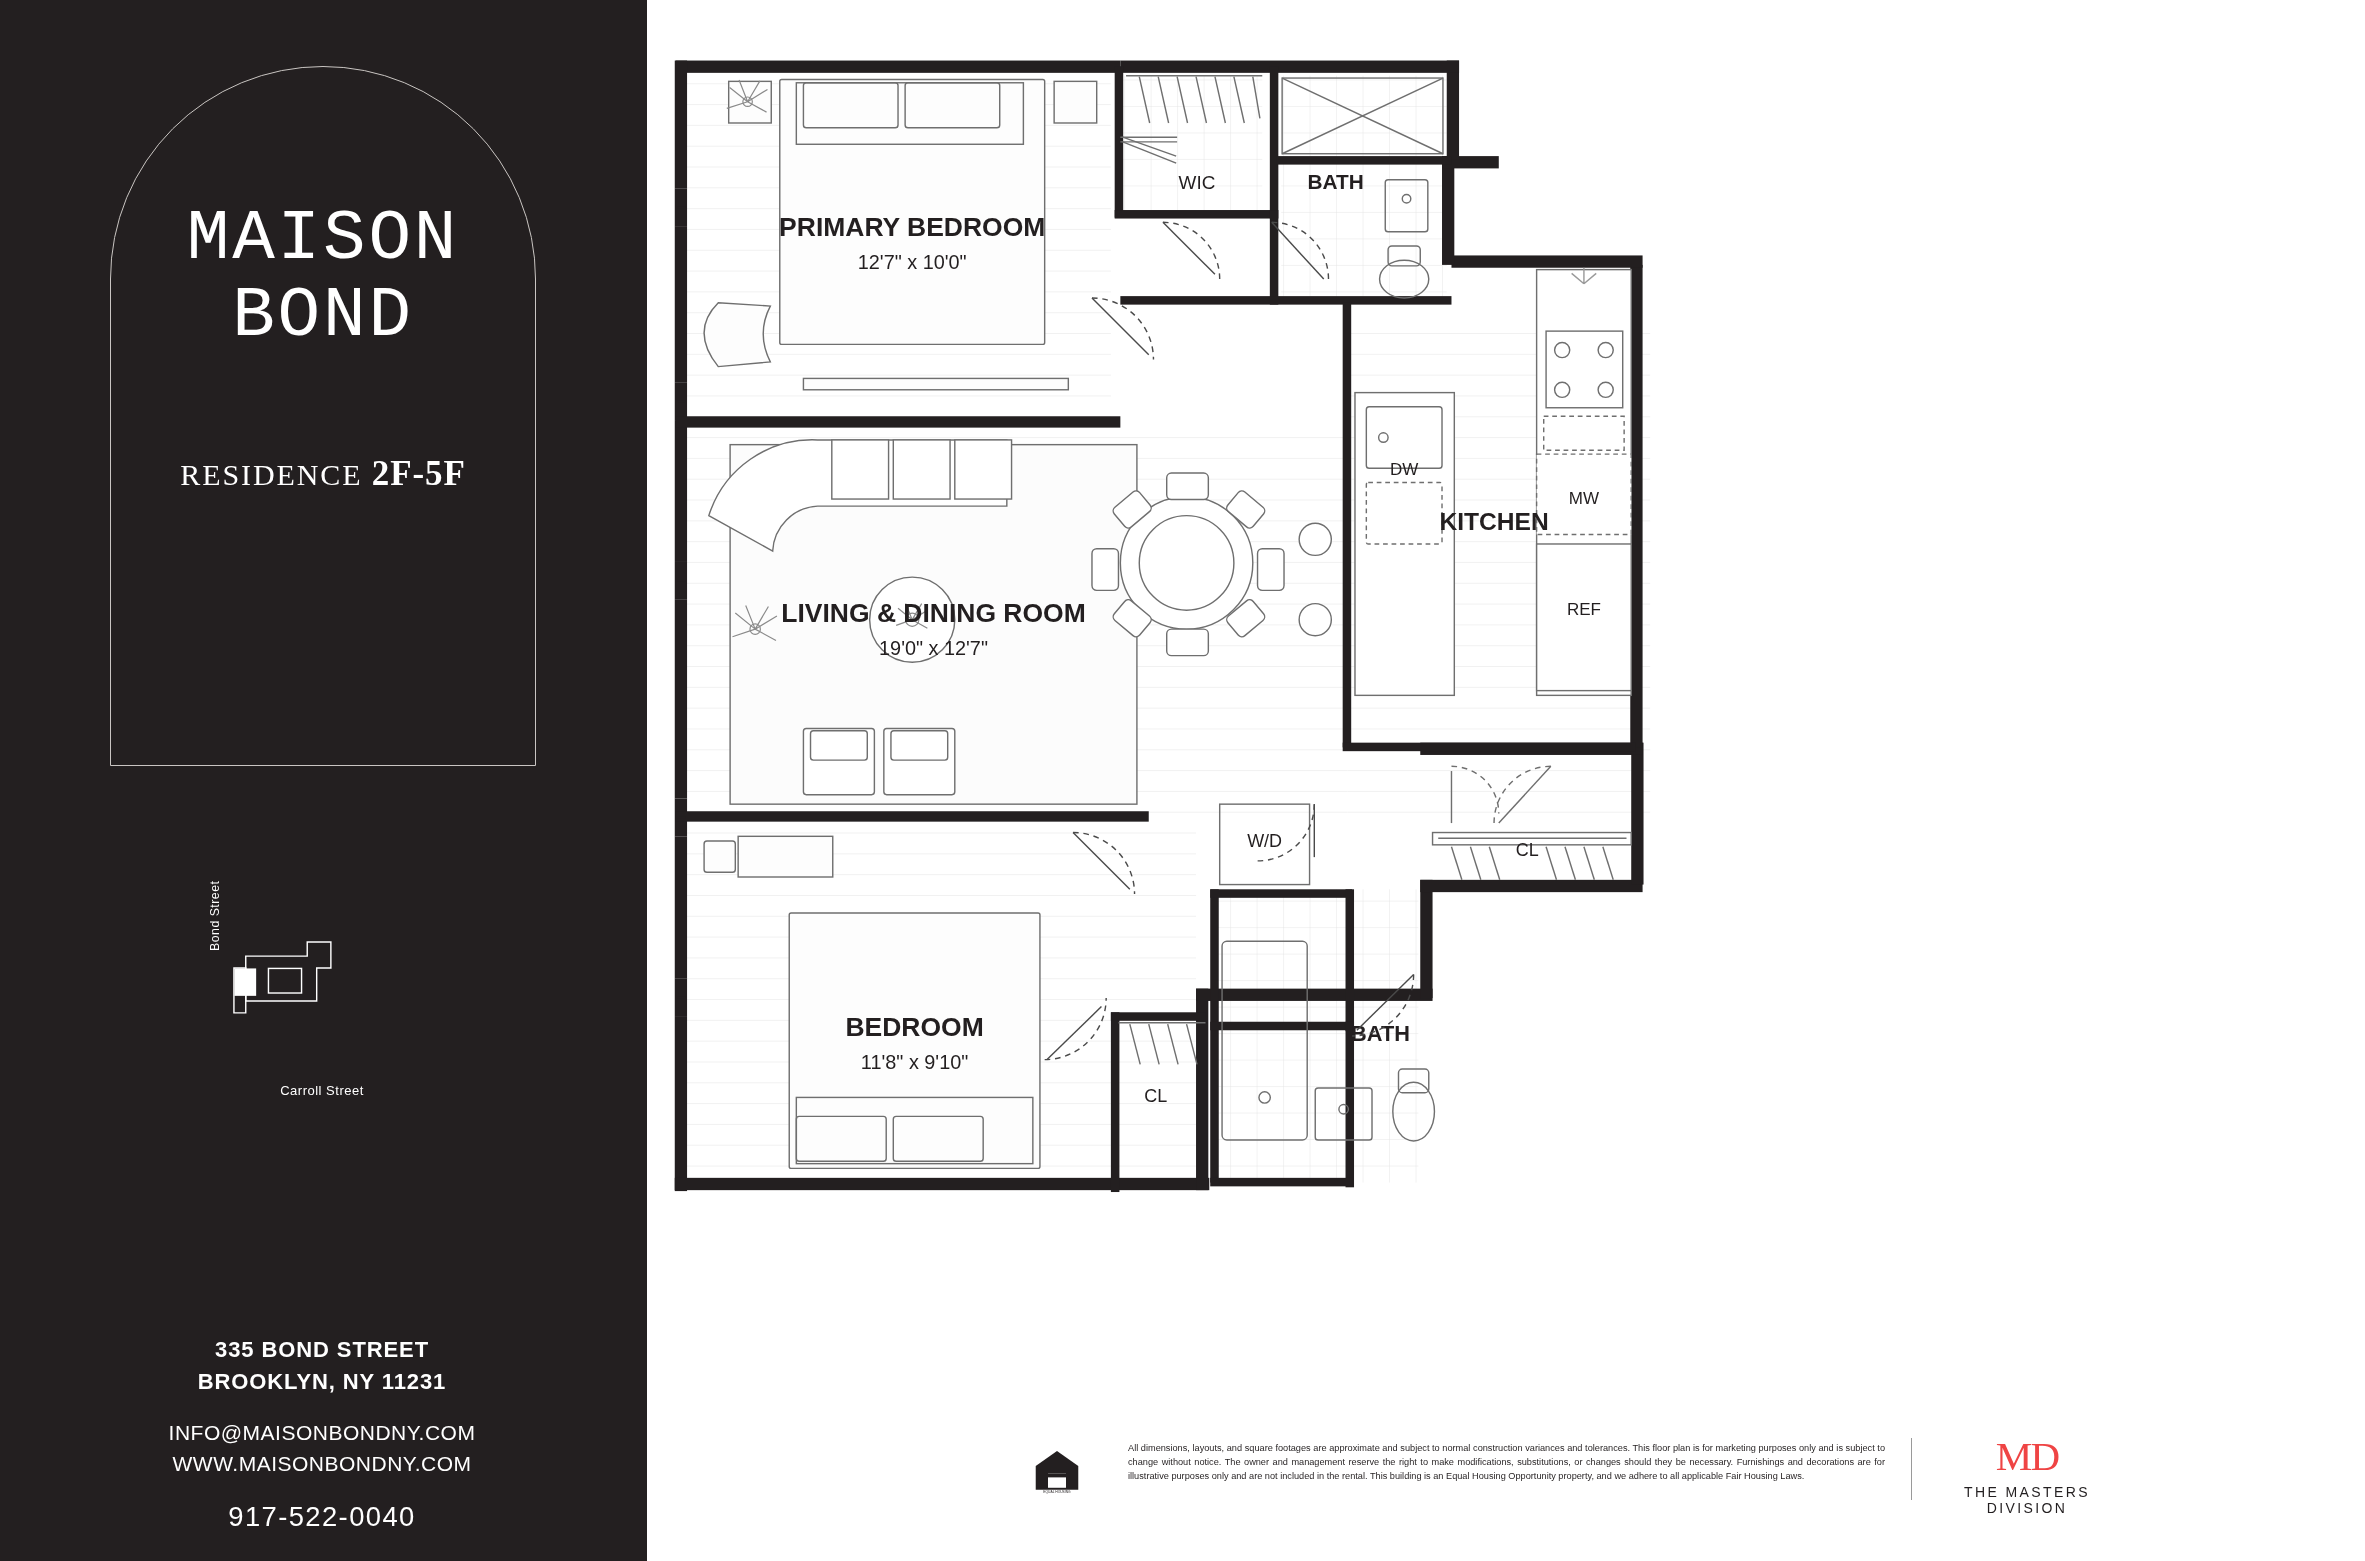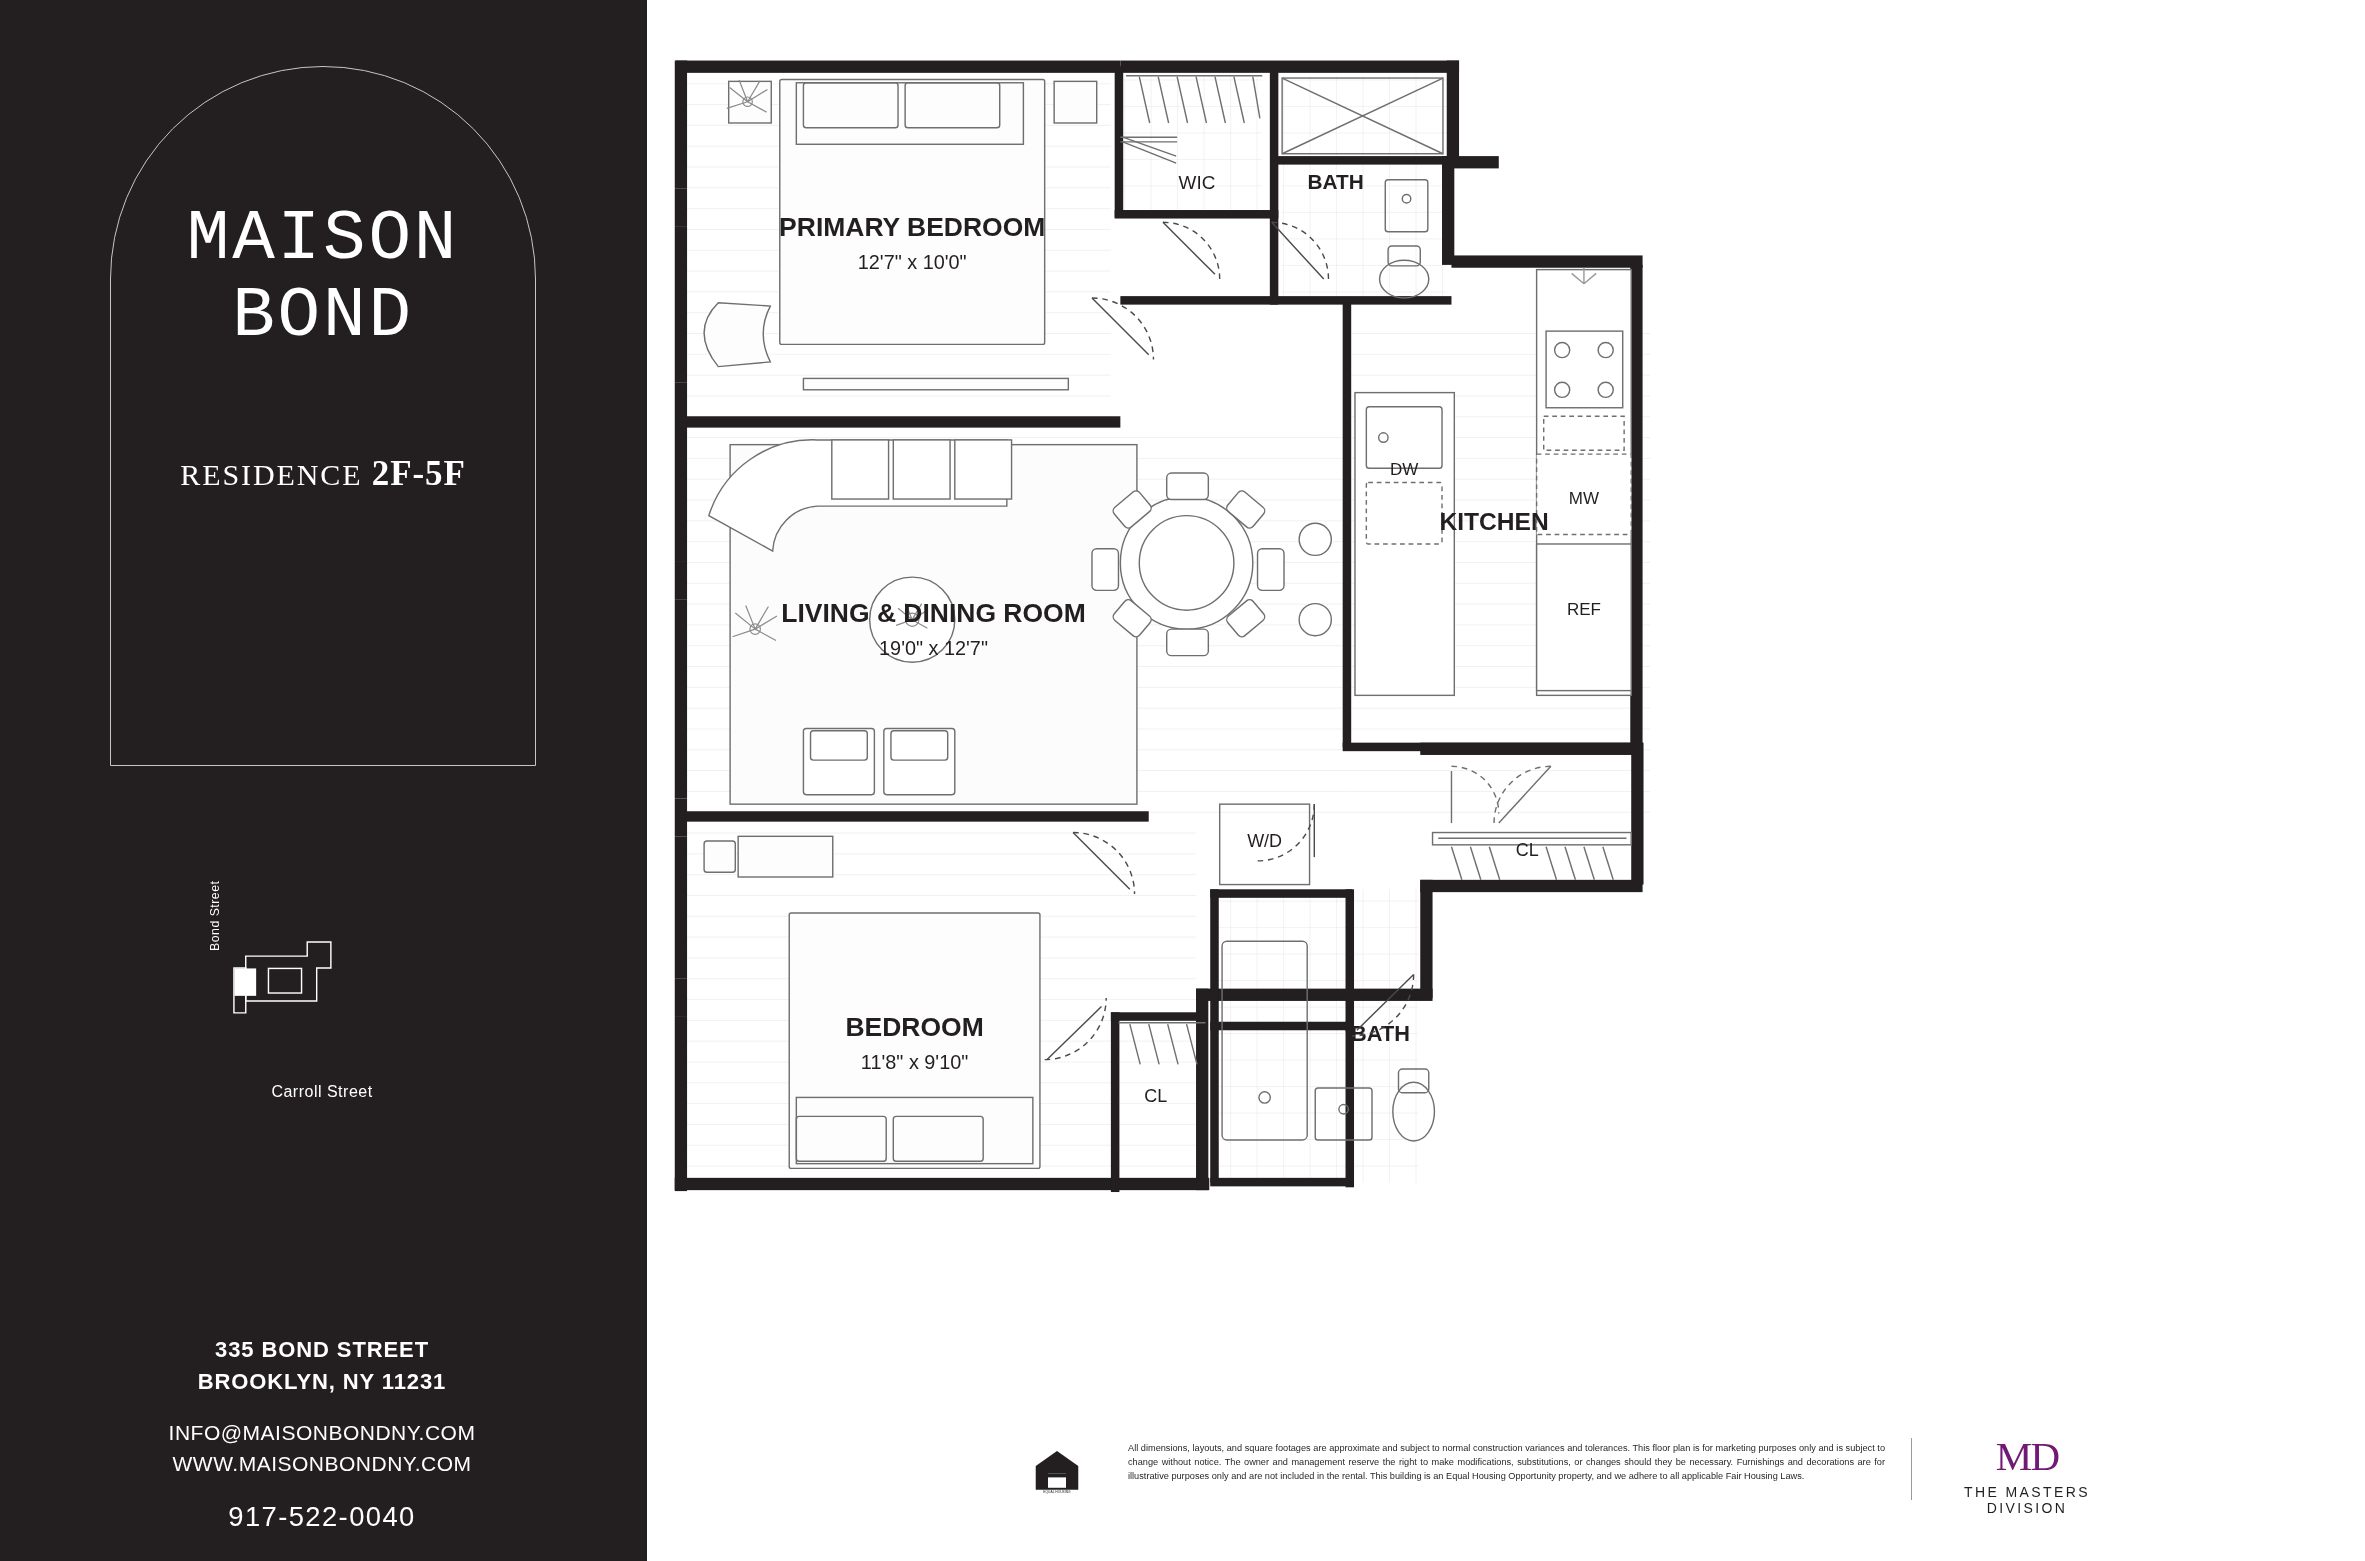--- a/index.html
+++ b/index.html
@@ -51,21 +51,21 @@
   }
   #sitemap svg { display:block; }
   #bondst {
     position:absolute; left:208px; top:951px;
     font-size: 12.3px; letter-spacing:0.5px;
     transform: rotate(-90deg); transform-origin: left top;
     white-space:nowrap;
   }
   #carrollst {
     position:absolute; left:232px; top:1083px; width:180px; text-align:center;
-    font-size: 16px; letter-spacing:0.5px;
+    font-size: 13px; letter-spacing:0.5px;
   }
 
   #contact {
     position:absolute; left:62px; top:1334px; width:520px; text-align:center;
   }
   #contact .addr {
     font-size: 22px; font-weight:bold; letter-spacing:0.9px; line-height:1.45;
   }
   #contact .web {
     margin-top: 19px;
@@ -87,21 +87,21 @@
   }
   #fh-logo { position:absolute; left:0; top:10.4px; width:52px; height:50px; }
   #disclaimer {
     position:absolute; left:97px; top:4.7px; width:757px;
     font-size: 9.2px; line-height:1.55; color:#231f20; text-align:justify;
   }
   #divider {
     position:absolute; left:880px; top:2.4px; width:0.9px; height:62px; background:#9a9a9a;
   }
   #md-logo { position:absolute; left:918px; top:0px; width:156px; height:71px; text-align:center; }
-  #md-logo .md-mark { font-family:"Liberation Serif", serif; font-size:41px; letter-spacing:-1.9px; line-height:1; color:#701a75;text-align:center;}
+  #md-logo .md-mark { font-family:"Liberation Serif", serif; font-size:41px; letter-spacing:-1.9px; line-height:1; color:#ef4444;text-align:center;}
   #md-logo .md-sub { margin-top:6.6px; font-size:14px; letter-spacing:2.4px; color:#231f20; }
 </style>
 </head>
 <body>
 
 <div id="sidebar">
 
   <div id="arch"></div>
 
   <div id="brand">

